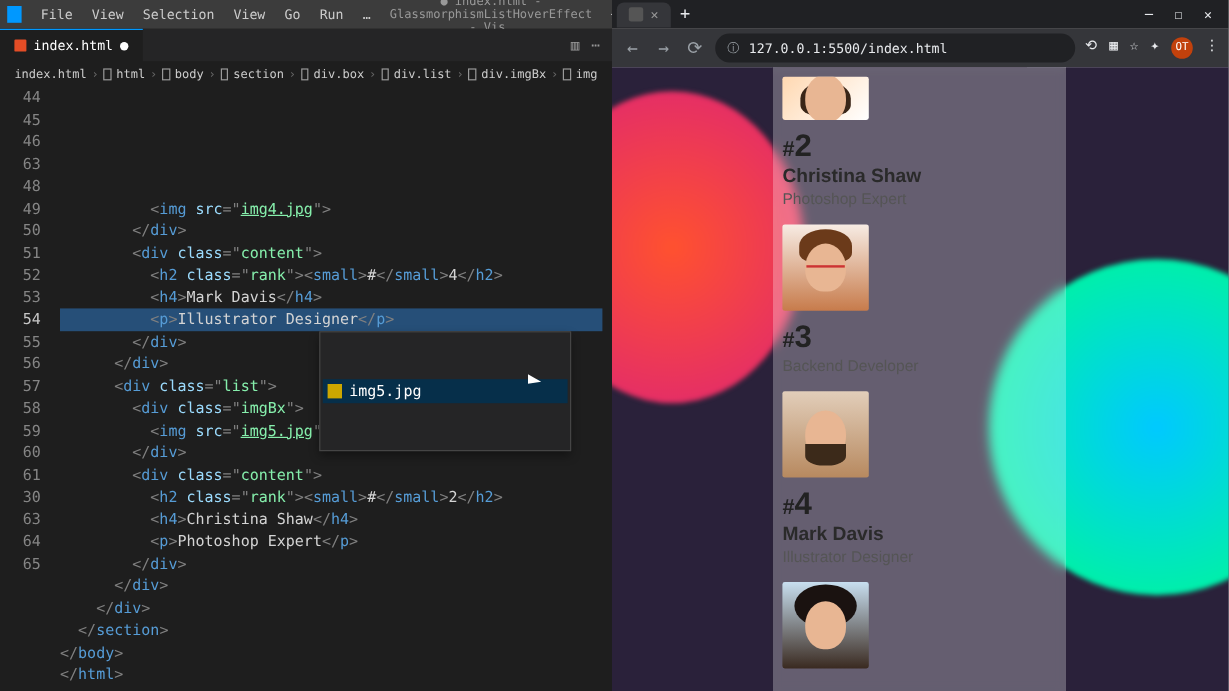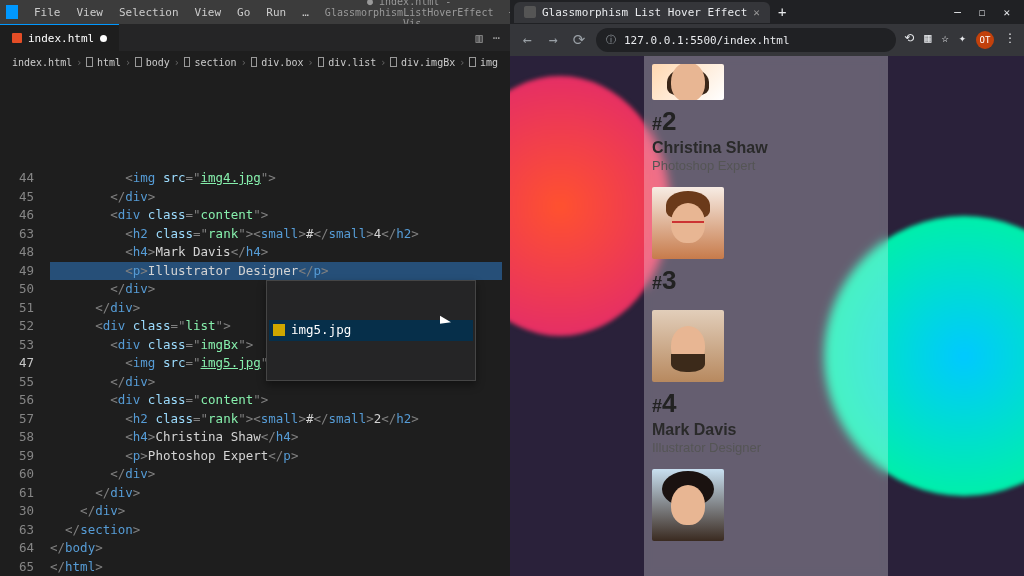--- a/index.html
+++ b/index.html
@@ -25,21 +25,21 @@
 .tab .fic.css { background: #42a5f5; }
 .tab-right { margin-left: auto; display: flex; align-items: center; gap: 10px; padding: 0 10px; color: #999; }
 
 
 .crumbs { height: 20px; background: #1e1e1e; display: flex; align-items: center; padding: 0 12px; gap: 4px; font-size: 10px; color: #999; }
 .crumbs span { color: #ccc; }
 .crumbs .sep { color: #666; }
 .crumbs .ic { width: 10px; height: 10px; border: 1px solid #999; display: inline-block; }
 
 
-.editor { flex: 1; display: flex; font-size: 12.5px; line-height: 18.5px; font-family: Consolas, monospace; position: relative; align-items: flex-end; }
+.editor { flex: 1; display: flex; font-size: 12.5px; line-height: 18.5px; font-family: Consolas, monospace; position: relative; }
 .gutter { width: 50px; text-align: right; padding-right: 16px; color: #858585; user-select: none; }
 .gutter div { height: 18.5px; }
 .code { flex: 1; position: relative; white-space: pre; }
 .code .ln { height: 18.5px; }
 .code .hl { background: #264f78; position: absolute; left: 0; right: 8px; height: 18.5px; top: calc(18.5px * 10); z-index: 0; }
 .code .ln > span { position: relative; z-index: 1; }
 
 .t-tag { color: #808080; }
 .t-name { color: #569cd6; }
 .t-attr { color: #9cdcfe; }
@@ -157,21 +157,21 @@
           <div>44</div>
           <div>45</div>
           <div>46</div>
           <div>63</div>
           <div>48</div>
           <div>49</div>
           <div>50</div>
           <div>51</div>
           <div>52</div>
           <div>53</div>
-          <div style="color: rgb(198, 198, 198);">47</div>
+          <div style="color: rgb(198, 198, 198);">54</div>
           <div>55</div>
           <div>56</div>
           <div>57</div>
           <div>58</div>
           <div>59</div>
           <div>60</div>
           <div>61</div>
           <div>30</div>
           <div>63</div>
           <div>64</div>
@@ -187,21 +187,20 @@
         </div>
         <div class="cursor-arrow"></div>
       <div class="ln">          <span class="t-tag">&lt;</span><span class="t-name">img </span><span class="t-attr">src</span><span class="t-tag">="</span><span class="t-str t-underline">img4.jpg</span><span class="t-tag">"&gt;</span></div><div class="ln">        <span class="t-tag">&lt;/</span><span class="t-name">div</span><span class="t-tag">&gt;</span></div><div class="ln">        <span class="t-tag">&lt;</span><span class="t-name">div </span><span class="t-attr">class</span><span class="t-tag">="</span><span class="t-str">content</span><span class="t-tag">"&gt;</span></div><div class="ln">          <span class="t-tag">&lt;</span><span class="t-name">h2 </span><span class="t-attr">class</span><span class="t-tag">="</span><span class="t-str">rank</span><span class="t-tag">"&gt;&lt;</span><span class="t-name">small</span><span class="t-tag">&gt;</span><span class="t-txt">#</span><span class="t-tag">&lt;/</span><span class="t-name">small</span><span class="t-tag">&gt;</span><span class="t-txt">4</span><span class="t-tag">&lt;/</span><span class="t-name">h2</span><span class="t-tag">&gt;</span></div><div class="ln">          <span class="t-tag">&lt;</span><span class="t-name">h4</span><span class="t-tag">&gt;</span><span class="t-txt">Mark Davis</span><span class="t-tag">&lt;/</span><span class="t-name">h4</span><span class="t-tag">&gt;</span></div><div class="ln">          <span class="t-tag">&lt;</span><span class="t-name">p</span><span class="t-tag">&gt;</span><span class="t-txt">Illustrator Designer</span><span class="t-tag">&lt;/</span><span class="t-name">p</span><span class="t-tag">&gt;</span></div><div class="ln">        <span class="t-tag">&lt;/</span><span class="t-name">div</span><span class="t-tag">&gt;</span></div><div class="ln">      <span class="t-tag">&lt;/</span><span class="t-name">div</span><span class="t-tag">&gt;</span></div><div class="ln">      <span class="t-tag">&lt;</span><span class="t-name">div </span><span class="t-attr">class</span><span class="t-tag">="</span><span class="t-str">list</span><span class="t-tag">"&gt;</span></div><div class="ln">        <span class="t-tag">&lt;</span><span class="t-name">div </span><span class="t-attr">class</span><span class="t-tag">="</span><span class="t-str">imgBx</span><span class="t-tag">"&gt;</span></div><div class="ln">          <span class="t-tag">&lt;</span><span class="t-name">img </span><span class="t-attr">src</span><span class="t-tag">="</span><span class="t-str t-underline">img5.jpg</span><span class="t-tag">"&gt;</span></div><div class="ln">        <span class="t-tag">&lt;/</span><span class="t-name">div</span><span class="t-tag">&gt;</span></div><div class="ln">        <span class="t-tag">&lt;</span><span class="t-name">div </span><span class="t-attr">class</span><span class="t-tag">="</span><span class="t-str">content</span><span class="t-tag">"&gt;</span></div><div class="ln">          <span class="t-tag">&lt;</span><span class="t-name">h2 </span><span class="t-attr">class</span><span class="t-tag">="</span><span class="t-str">rank</span><span class="t-tag">"&gt;&lt;</span><span class="t-name">small</span><span class="t-tag">&gt;</span><span class="t-txt">#</span><span class="t-tag">&lt;/</span><span class="t-name">small</span><span class="t-tag">&gt;</span><span class="t-txt">2</span><span class="t-tag">&lt;/</span><span class="t-name">h2</span><span class="t-tag">&gt;</span></div><div class="ln">          <span class="t-tag">&lt;</span><span class="t-name">h4</span><span class="t-tag">&gt;</span><span class="t-txt">Christina Shaw</span><span class="t-tag">&lt;/</span><span class="t-name">h4</span><span class="t-tag">&gt;</span></div><div class="ln">          <span class="t-tag">&lt;</span><span class="t-name">p</span><span class="t-tag">&gt;</span><span class="t-txt">Photoshop Expert</span><span class="t-tag">&lt;/</span><span class="t-name">p</span><span class="t-tag">&gt;</span></div><div class="ln">        <span class="t-tag">&lt;/</span><span class="t-name">div</span><span class="t-tag">&gt;</span></div><div class="ln">      <span class="t-tag">&lt;/</span><span class="t-name">div</span><span class="t-tag">&gt;</span></div><div class="ln">    <span class="t-tag">&lt;/</span><span class="t-name">div</span><span class="t-tag">&gt;</span></div><div class="ln">  <span class="t-tag">&lt;/</span><span class="t-name">section</span><span class="t-tag">&gt;</span></div><div class="ln"><span class="t-tag">&lt;/</span><span class="t-name">body</span><span class="t-tag">&gt;</span></div><div class="ln"><span class="t-tag">&lt;/</span><span class="t-name">html</span><span class="t-tag">&gt;</span></div></div>
     </div>
   </div>
 
   <div class="right">
     <div class="browser-chrome">
       <div class="btab">
         <span class="favicon"></span>
-        <span>Glassmorphism List Hover Effect</span>
         <span class="close">✕</span>
       </div>
       <span class="newtab">+</span>
       <div class="bwinctl">
         <span>─</span>
         <span>☐</span>
         <span>✕</span>
       </div>
     </div>
     <div class="urlbar">
@@ -234,20 +233,21 @@
     <div class="pname">Christina Shaw</div>
     <div class="prole">Photoshop Expert</div>
           </div>
           <div class="person">
     <div class="avatar  av2">
       <div class="hair2"></div>
               <div class="face"></div>
               <div class="glasses"></div>
     </div>
     <div class="rank"><small>#</small>3</div>
+    <div class="prole">Backend Developer</div>
           </div>
           <div class="person">
     <div class="avatar  av3">
       <div class="hair3"></div>
               <div class="face"></div>
               <div class="beard"></div>
     </div>
     <div class="rank"><small>#</small>4</div>
     <div class="pname">Mark Davis</div>
     <div class="prole">Illustrator Designer</div>

